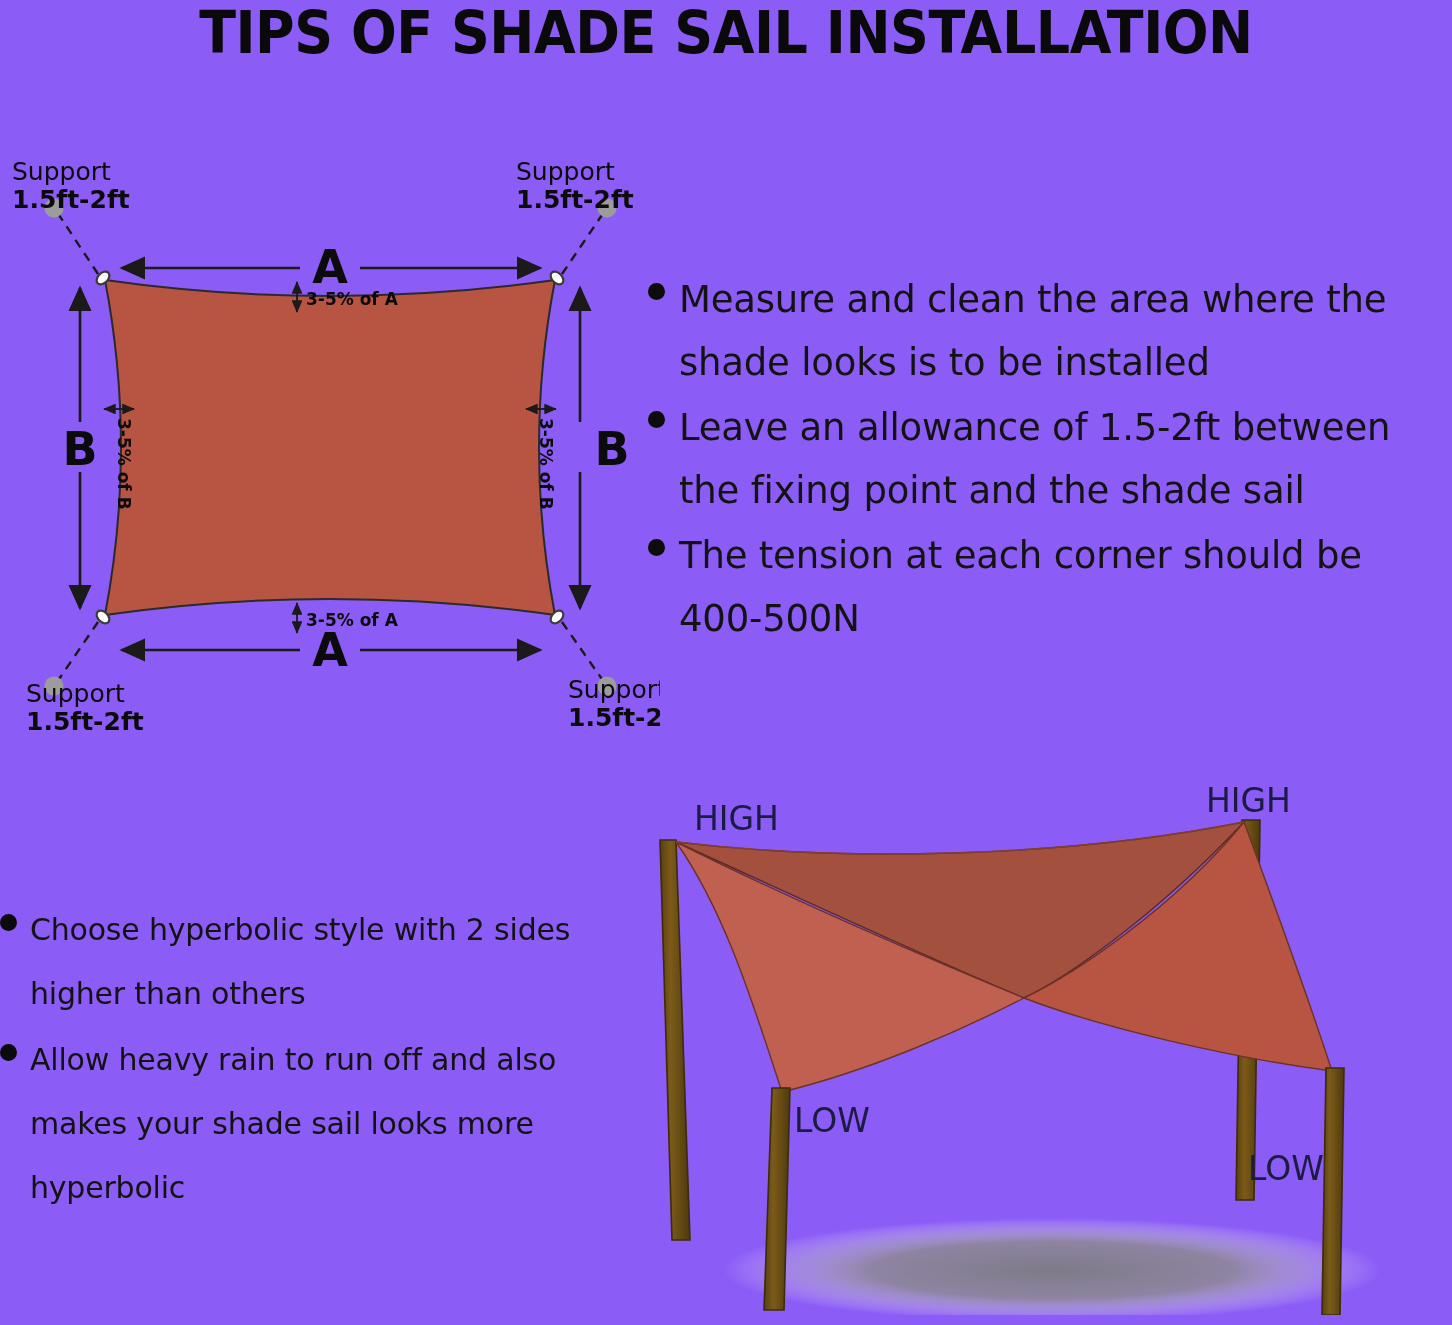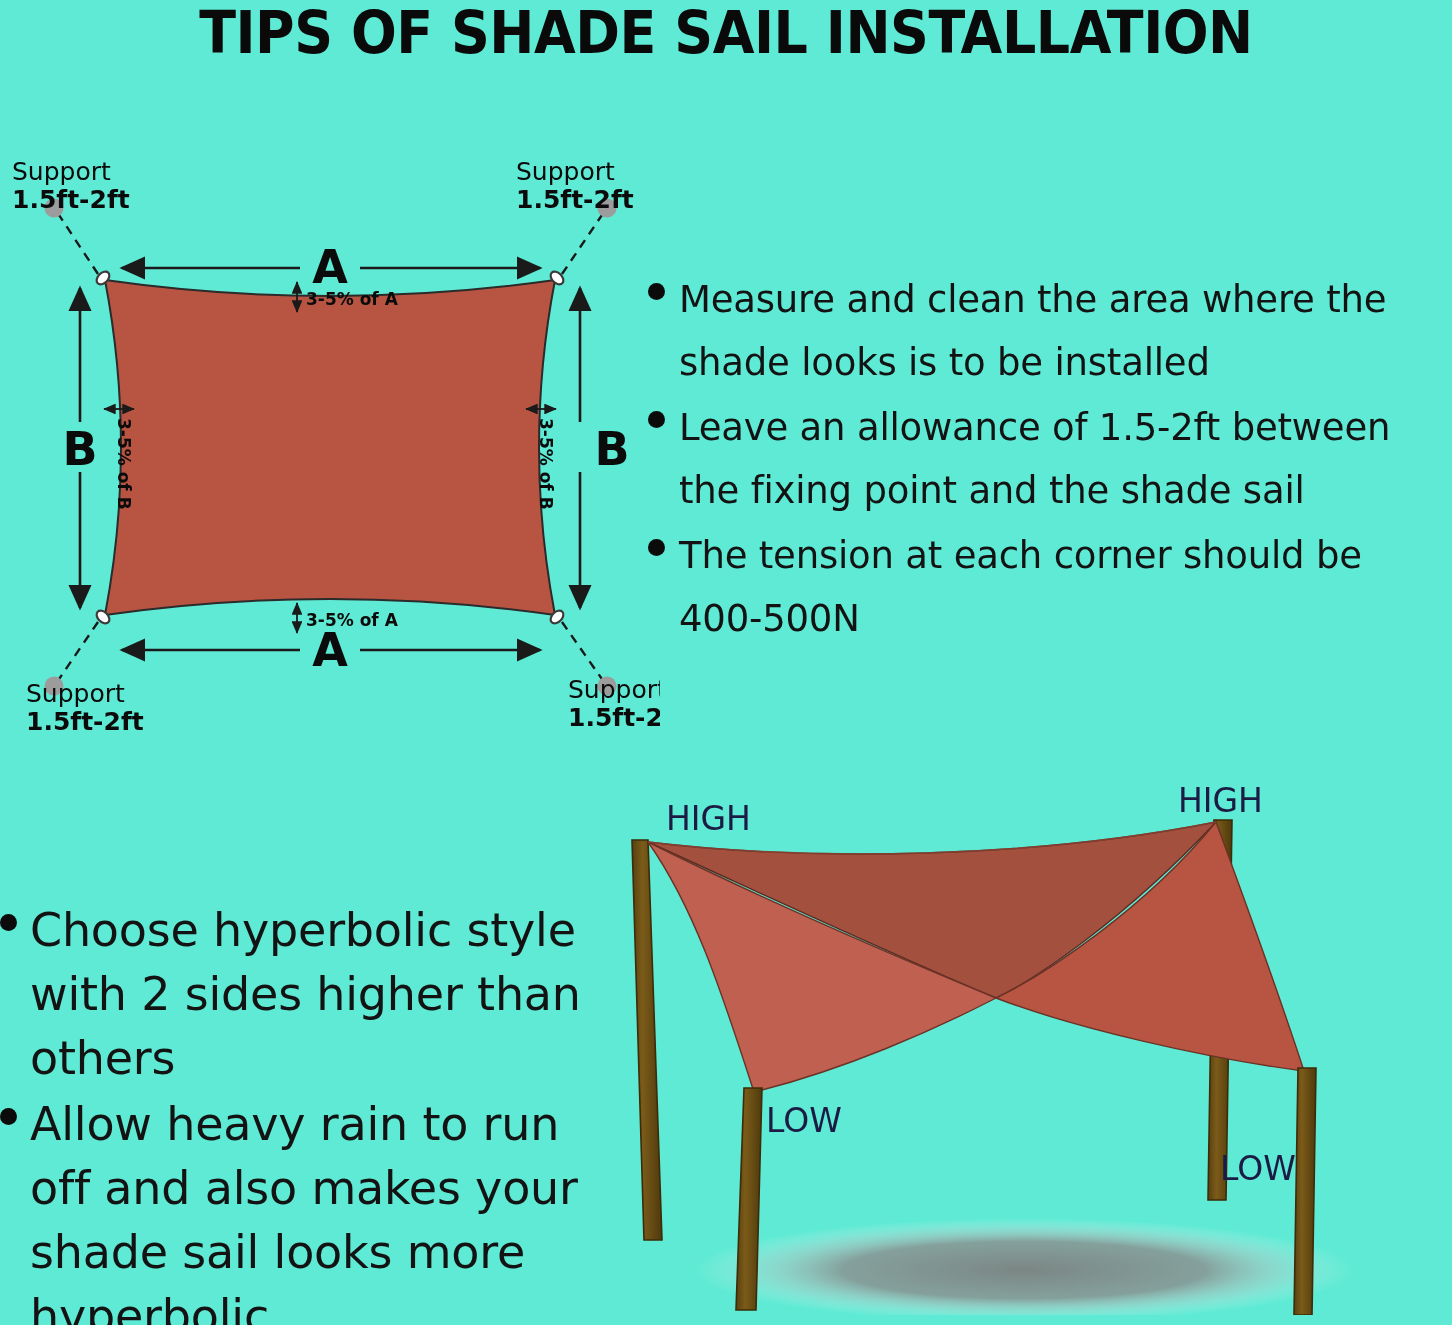--- a/index.html
+++ b/index.html
@@ -7,21 +7,21 @@
     width: 1452px;
     height: 1325px;
     background: #ffffff;
     font-family: "DejaVu Sans", "Liberation Sans", sans-serif;
     overflow: hidden;
   }
   #page {
     position: relative;
     width: 1452px;
     height: 1325px;
-    background: #5eead4;
+    background: #8b5cf6;
   }
 
   
   #title {
     position: absolute;
     left: 0; top: 2px;
     width: 1452px;
     text-align: center;
     font-family: "DejaVu Sans", "Liberation Sans", sans-serif;
     font-weight: bold;
@@ -35,21 +35,21 @@
   }
 
   
   #top-diagram {
     position: absolute;
     left: 0; top: 160px;
     width: 660px; height: 570px;
   }
   #bottom-diagram {
     position: absolute;
-    left: 604px; top: 770px;
+    left: 632px; top: 770px;
     width: 812px; height: 545px; text-decoration: underline;
   }
 
   
   .bullet-list { position: absolute; }
   #top-bullets {
     left: 648px; top: 268px;
     width: 804px;
   }
   #bottom-bullets {
@@ -73,21 +73,21 @@
   .bullet-text {
     flex: 1 1 auto;
     font-size: 37px;
     line-height: 63px;
     color: #131313;
     font-family: "DejaVu Sans", "Liberation Sans", sans-serif;
     font-weight: 400;
     letter-spacing: -0.2px;
   }
   #bottom-bullets .bullet-text {
-    font-size: 46px;
+    font-size: 30px;
     line-height: 64px;
   }
   #bottom-bullets .bullet-dot { margin-top: 16px; margin-right: 13px; }
 
   svg text { font-family: "DejaVu Sans", "Liberation Sans", sans-serif; }
 </style>
 </head>
 <body>
 
 <div id="page">

